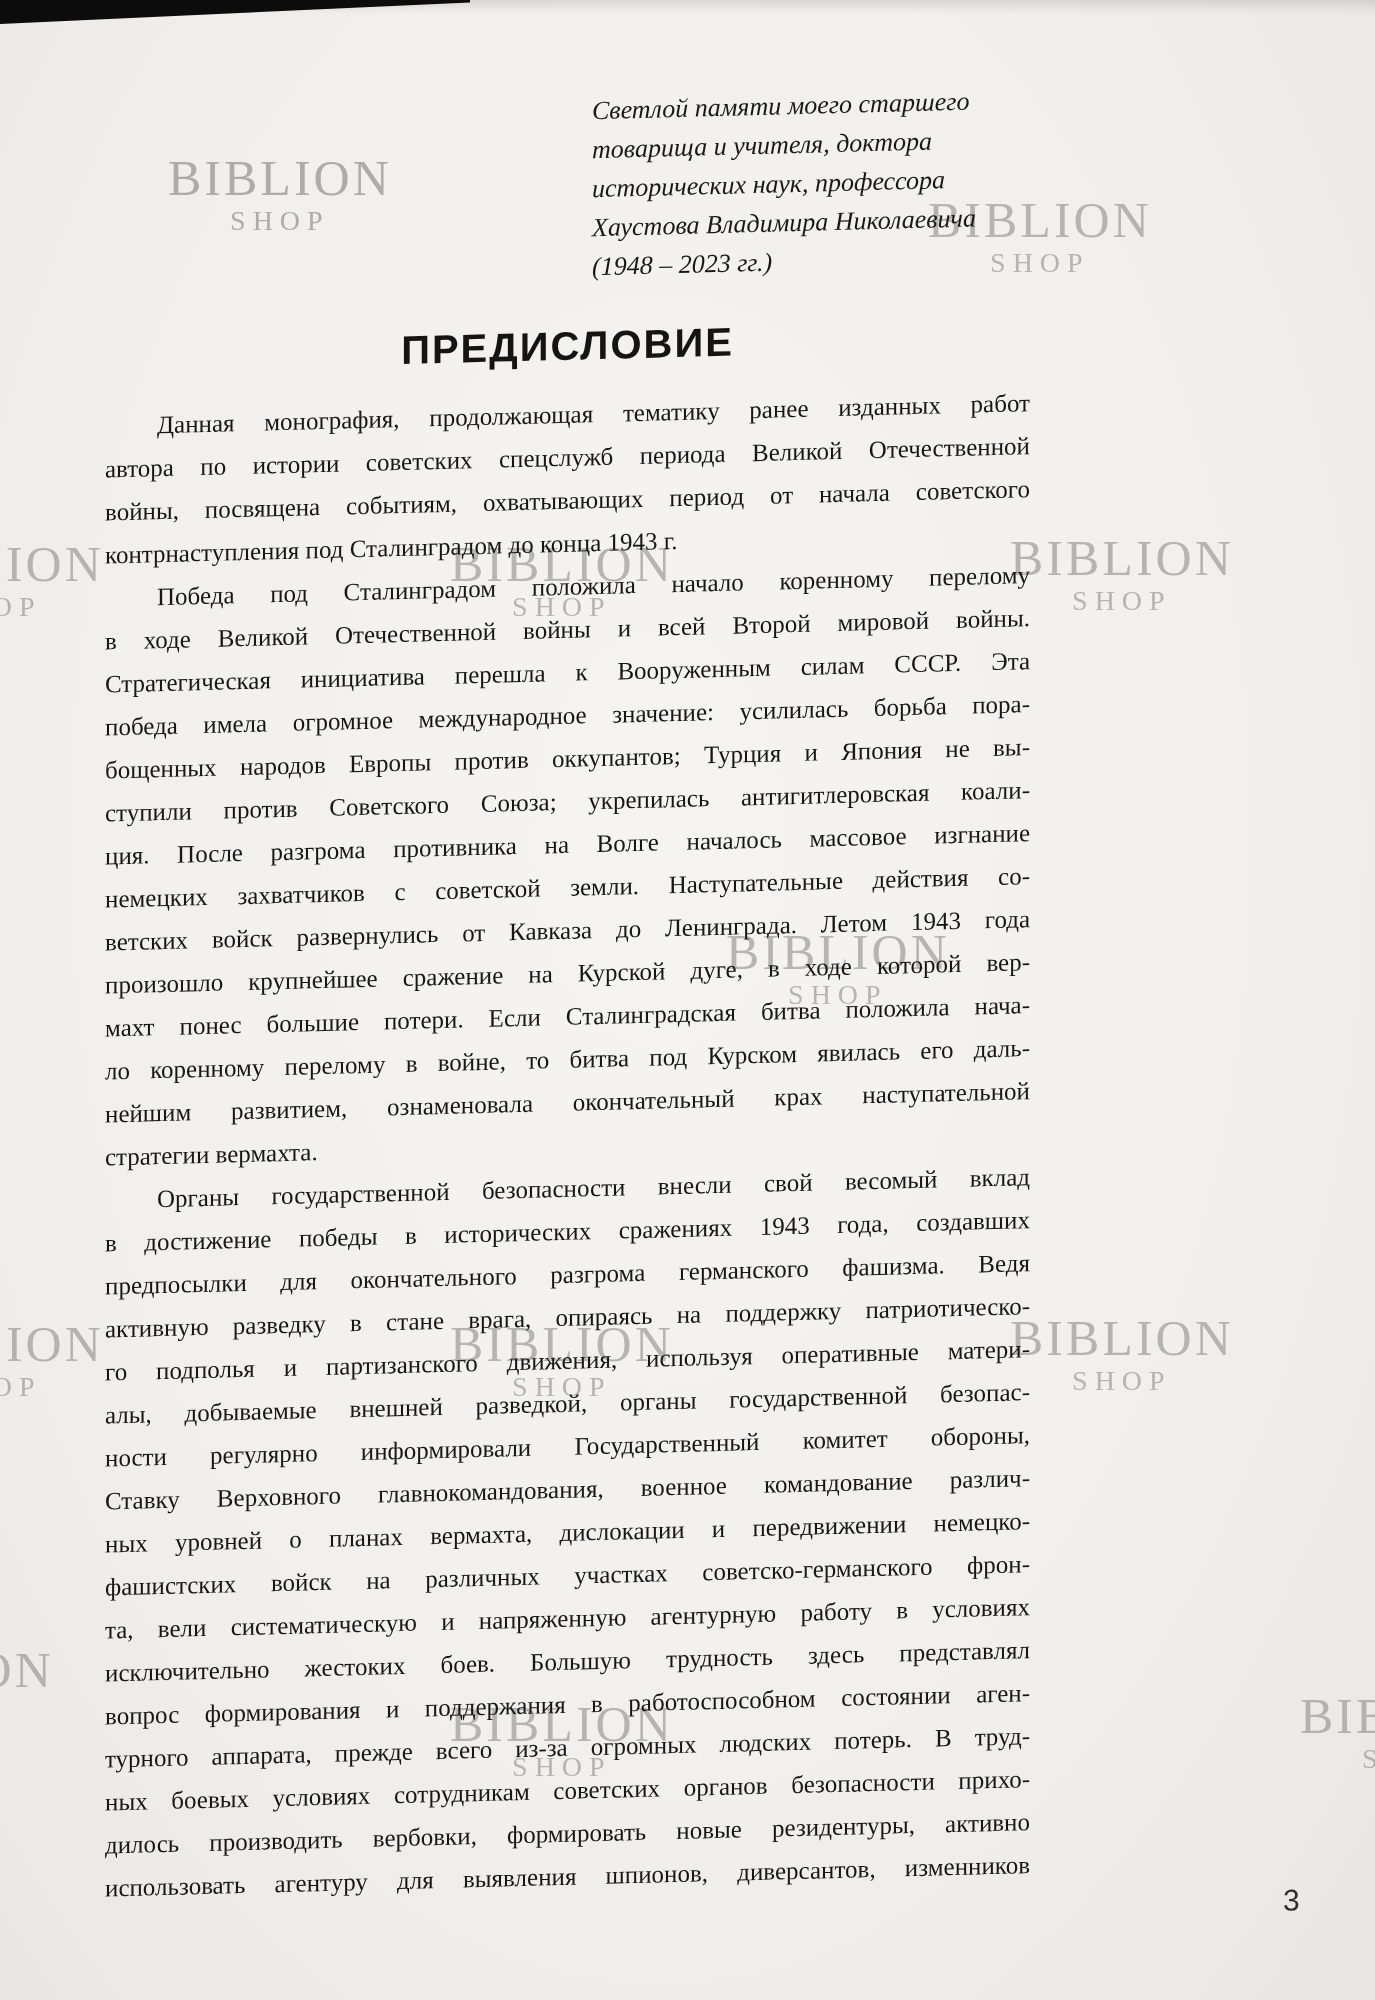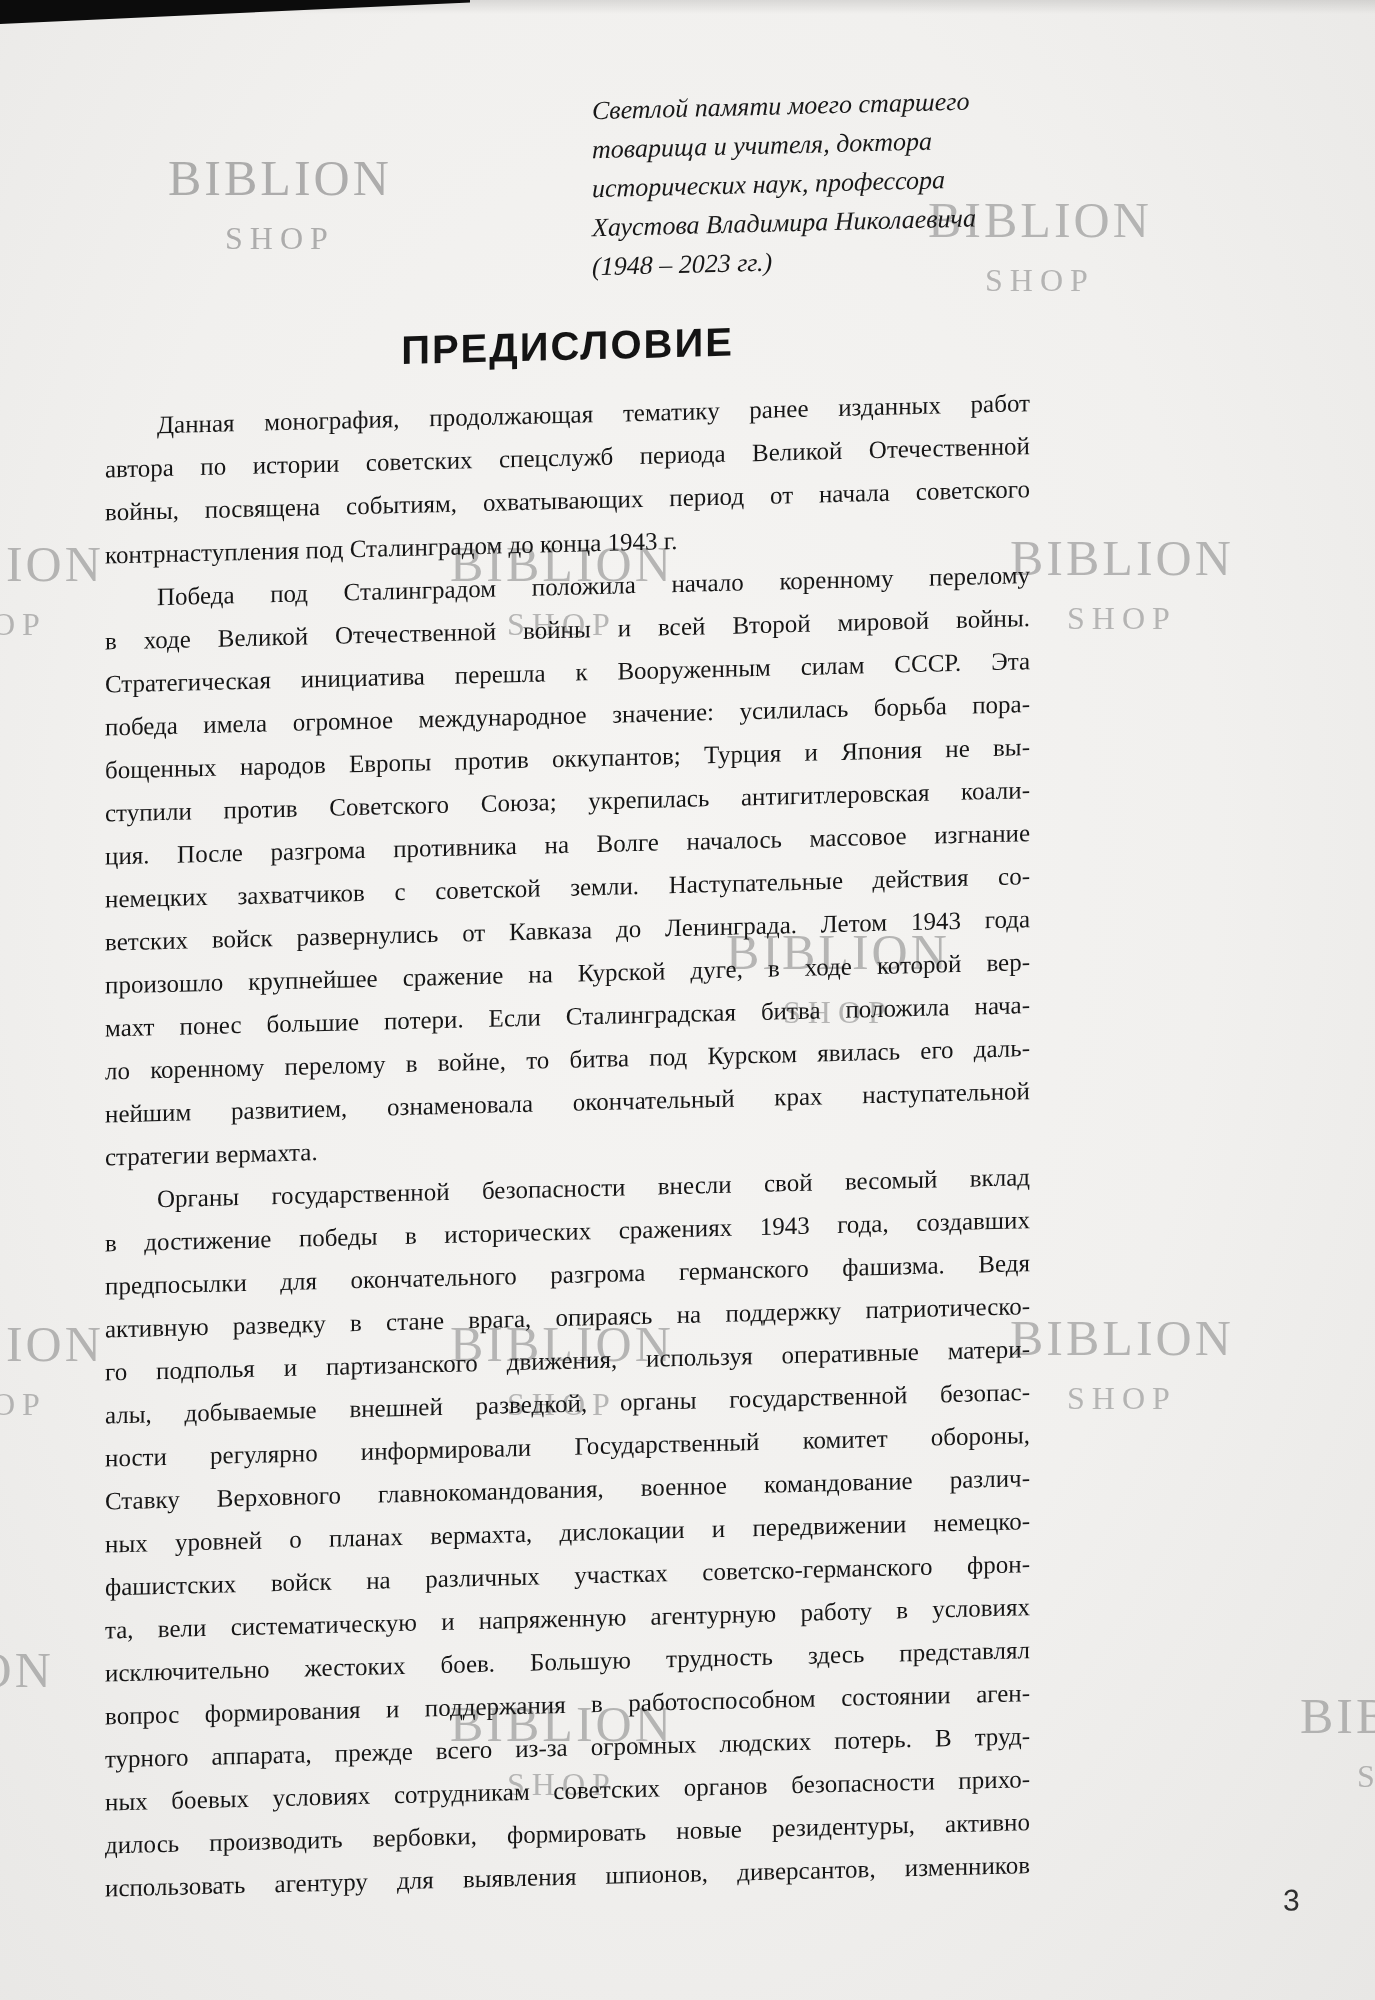--- a/index.html
+++ b/index.html
@@ -25,21 +25,21 @@
     background:linear-gradient(180deg, rgba(0,0,0,0.10), rgba(0,0,0,0));
     z-index:4;
   }
   
   .watermark {
     position:absolute; z-index:1; color:#8d8d8d; opacity:0.6;
     text-align:center; pointer-events:none;
     font-family:"Liberation Serif","DejaVu Serif",serif;
   }
   .wm-big  { font-size:50px; line-height:56px; letter-spacing:3px; }
-  .wm-small{ font-size:32px; line-height:30px; letter-spacing:7px;margin-top:17px; }
+  .wm-small{ font-size:28px; line-height:30px; letter-spacing:7px; }
   
   .content {
     position:absolute; inset:0; z-index:2; color:#181818;
     transform: skewY(-1.45deg); transform-origin:560px 0;
   }
   .dedication {
     position:absolute; left:592px; top:92px; width:440px;
     font-style:italic; font-size:26px; line-height:39px;
   }
   .title {

